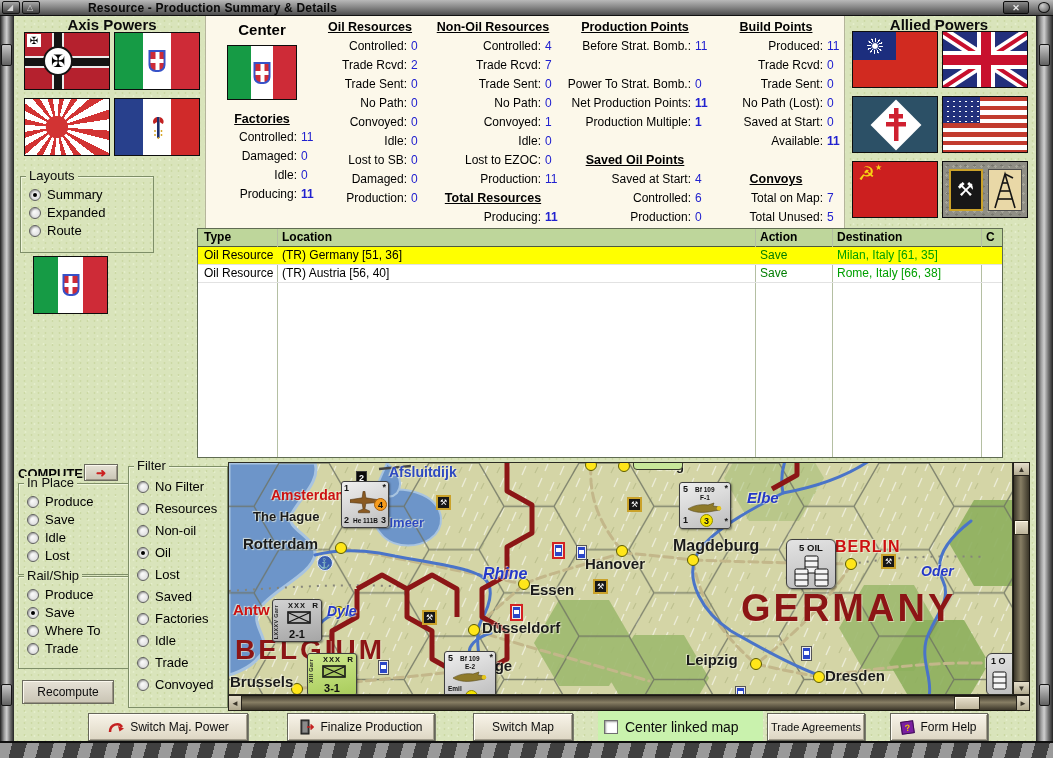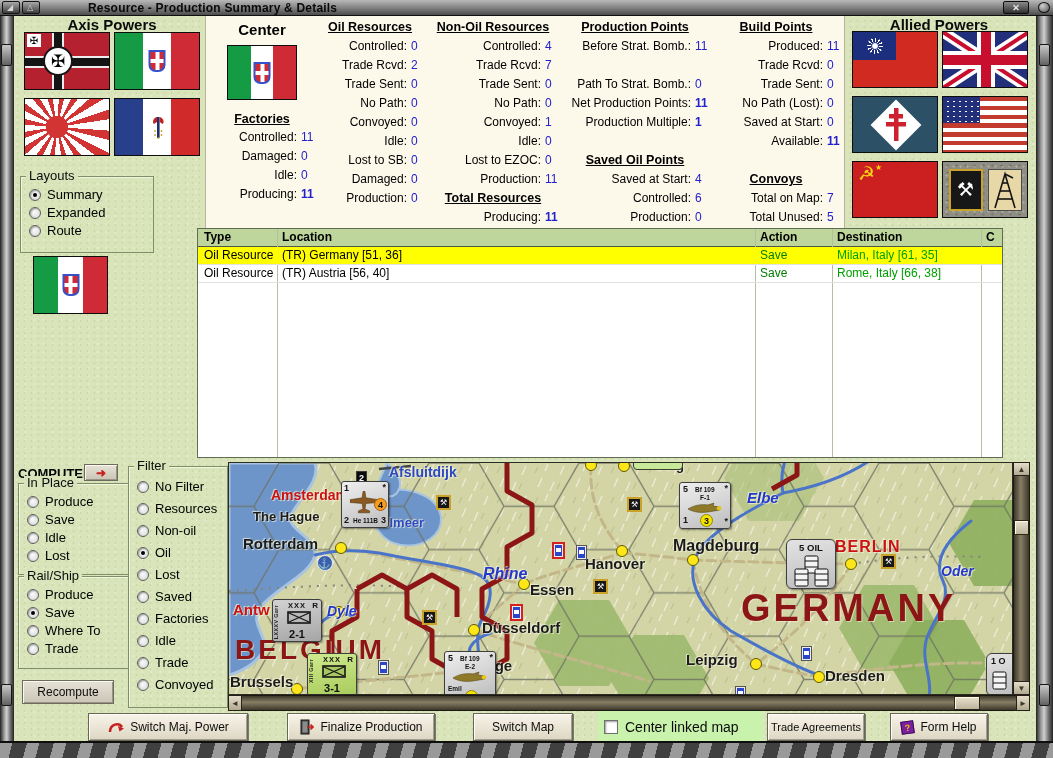--- a/index.html
+++ b/index.html
@@ -283,21 +283,21 @@
       <div class="sr" style="top:99px;"><span class="sl">Convoyed:</span><span class="sv">1</span></div>
       <div class="sr" style="top:118px;"><span class="sl">Idle:</span><span class="sv">0</span></div>
       <div class="sr" style="top:137px;"><span class="sl">Lost to EZOC:</span><span class="sv">0</span></div>
       <div class="sr" style="top:156px;"><span class="sl">Production:</span><span class="sv">11</span></div>
       <div class="shd" style="top:175px;">Total Resources</div>
       <div class="sr" style="top:194px;"><span class="sl">Producing:</span><span class="sv b">11</span></div>
     </div>
     <div class="scol" style="left:356px;width:146px;">
       <div class="shd" style="top:4px;">Production Points</div>
       <div class="sr" style="top:23px;"><span class="sl">Before Strat. Bomb.:</span><span class="sv">11</span></div>
-      <div class="sr" style="top:61px;"><span class="sl">Path To Strat. Bomb.:</span><span class="sv">0</span></div>
+      <div class="sr" style="top:61px;"><span class="sl">Power To Strat. Bomb.:</span><span class="sv">0</span></div>
       <div class="sr" style="top:80px;"><span class="sl">Net Production Points:</span><span class="sv b">11</span></div>
       <div class="sr" style="top:99px;"><span class="sl">Production Multiple:</span><span class="sv b">1</span></div>
       <div class="shd" style="top:137px;">Saved Oil Points</div>
       <div class="sr" style="top:156px;"><span class="sl">Saved at Start:</span><span class="sv">4</span></div>
       <div class="sr" style="top:175px;"><span class="sl">Controlled:</span><span class="sv">6</span></div>
       <div class="sr" style="top:194px;"><span class="sl">Production:</span><span class="sv">0</span></div>
     </div>
     <div class="scol" style="left:506px;width:128px;">
       <div class="shd" style="top:4px;">Build Points</div>
       <div class="sr" style="top:23px;"><span class="sl">Produced:</span><span class="sv">11</span></div>
@@ -540,21 +540,21 @@
     <span class="ml cty2" style="left:6px;top:172px;font-size:28px;">BELGIUM</span>
     <span class="ml" style="left:1px;top:211px;font-size:15px;">Brussels</span>
     <span class="ml riv" style="left:98px;top:141px;font-size:14px;">Dyle</span>
     <span class="ml" style="left:244px;top:195px;font-size:15px;">Liege</span>
     <span class="ml" style="left:301px;top:119px;font-size:15px;">Essen</span>
     <span class="ml" style="left:253px;top:157px;font-size:15px;">Düsseldorf</span>
     <span class="ml" style="left:356px;top:93px;font-size:15px;">Hanover</span>
     <span class="ml" style="left:444px;top:75px;font-size:16px;">Magdeburg</span>
     <span class="ml red" style="left:606px;top:76px;font-size:16px;letter-spacing:1px;">BERLIN</span>
     <span class="ml riv" style="left:518px;top:27px;font-size:15px;">Elbe</span>
-    <span class="ml riv" style="left:712px;top:101px;font-size:14px;">Oder</span>
+    <span class="ml riv" style="left:692px;top:101px;font-size:14px;">Oder</span>
     <span class="ml cty2" style="left:512px;top:126px;font-size:38px;">GERMANY</span>
     <span class="ml" style="left:457px;top:189px;font-size:15px;">Leipzig</span>
     <span class="ml" style="left:596px;top:205px;font-size:15px;">Dresden</span>
     <span class="ml" style="left:756px;top:193px;font-size:15px;">Bres</span>
     <span class="ml" style="left:426px;top:-4px;font-size:13px;">burg</span>
 
     
     <div class="mn" style="left:207px;top:32px;"><span>⚒</span></div>
     <div class="mn" style="left:398px;top:34px;"><span>⚒</span></div>
     <div class="mn" style="left:193px;top:147px;"><span>⚒</span></div>

